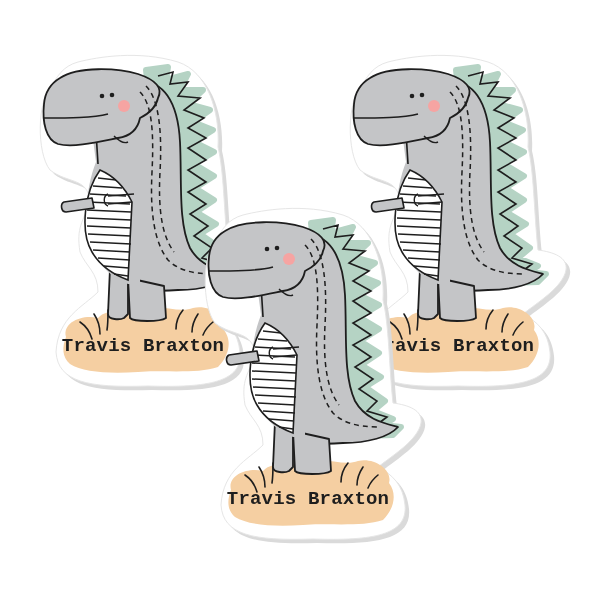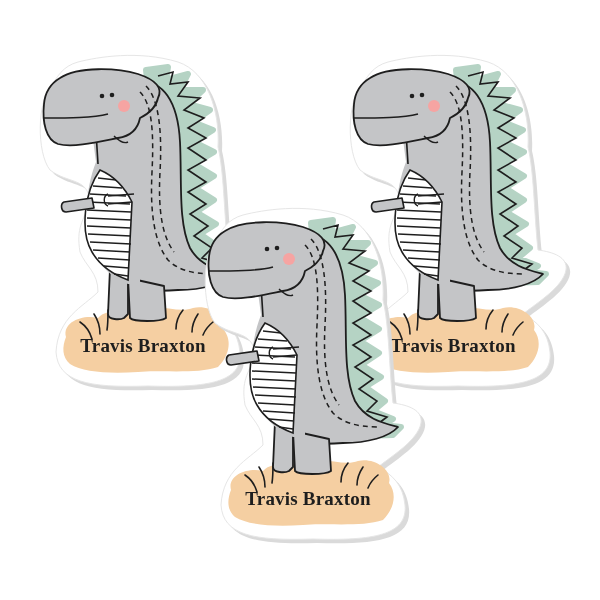--- a/index.html
+++ b/index.html
@@ -1,20 +1,20 @@
 <!DOCTYPE html>
 <html><head>
 <meta charset="utf-8">
 <style>
   html, body { margin: 0; padding: 0; }
   body { width: 600px; height: 600px; background: #ffffff; position: relative; overflow: hidden; font-family: "DejaVu Sans", sans-serif; }
   .sticker { position: absolute; width: 230px; height: 340px; }
   .sticker svg { position: absolute; left: 0; top: 0; width: 230px; height: 340px; overflow: visible; }
   .name-label { position: absolute; left: 0; width: 230px; text-align: center; top: 283px;
-    font-family: Liberation Serif, serif; font-size: 19px; font-weight: bold; color: #1e1e1e; letter-spacing: 0.2px; }
+    font-family: Liberation Mono, monospace; font-size: 19px; font-weight: bold; color: #1e1e1e; letter-spacing: 0.2px; }
   #s1 { left: 28px; top: 52px; }
   #s2 { left: 338px; top: 52px; }
   #s3 { left: 193px; top: 205px; }
 </style>
 </head>
 <body>
 
 <svg width="0" height="0" style="position:absolute">
   <defs>
     <g id="dino">

